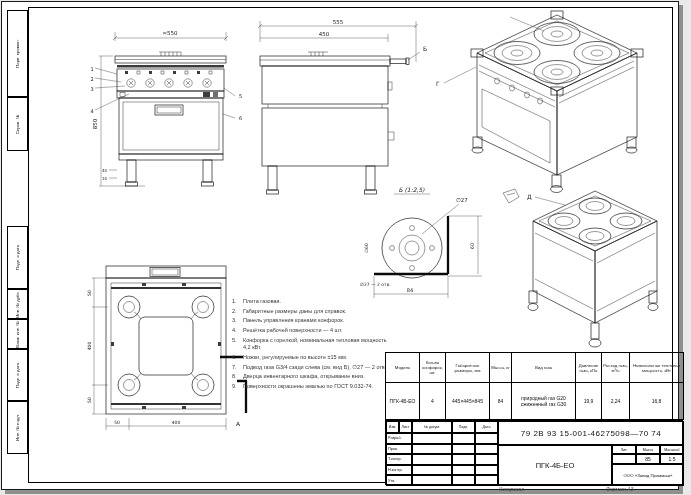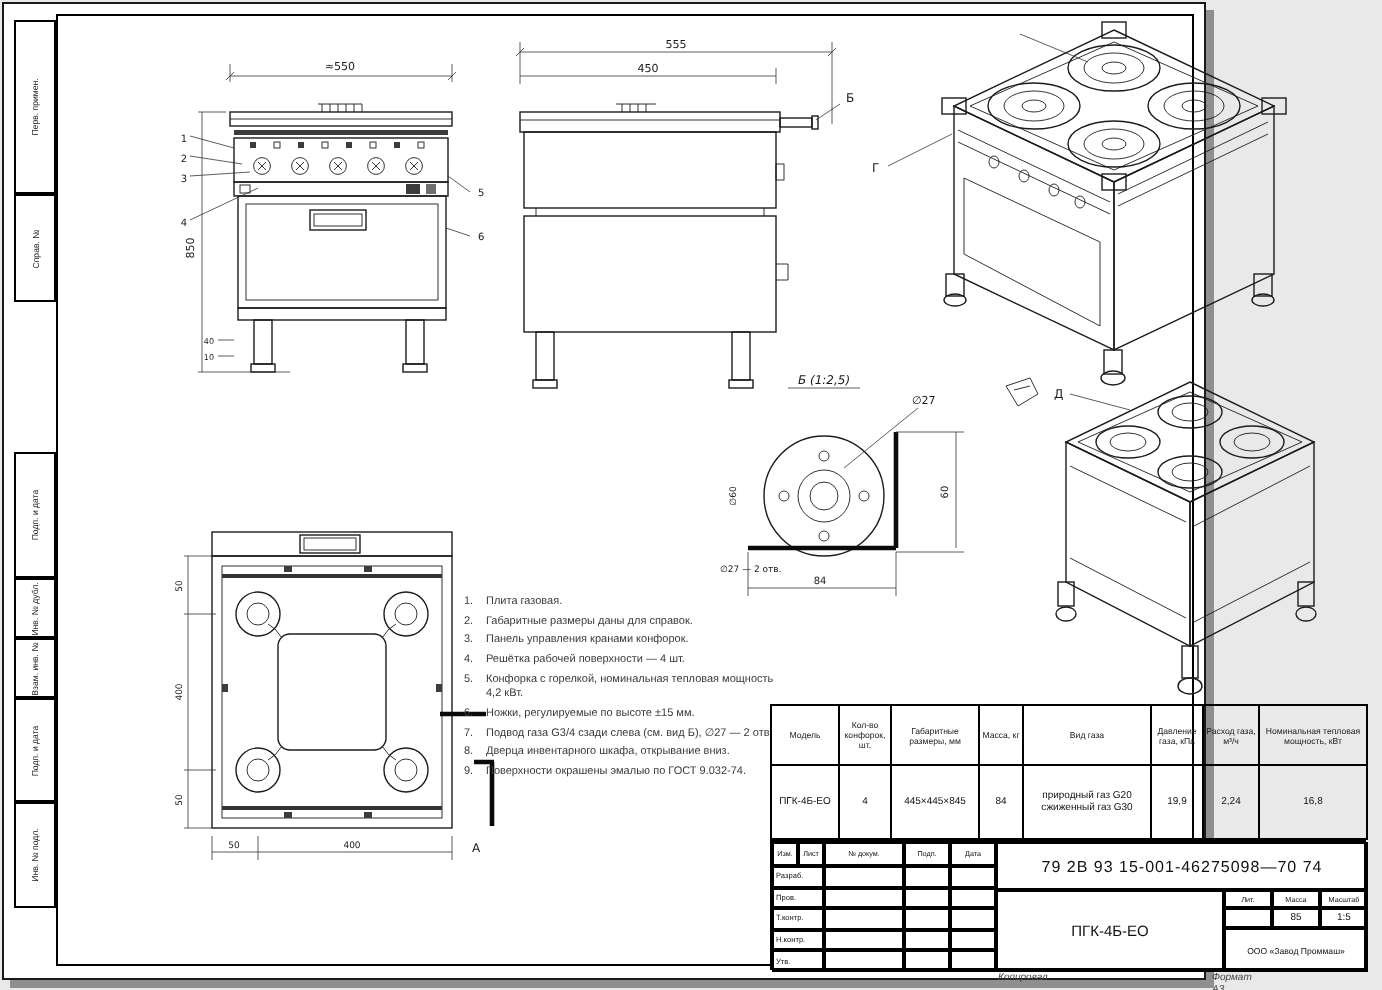--- a/index.html
+++ b/index.html
@@ -1,18 +1,18 @@
 <!DOCTYPE html>
 <html><head>
 <meta charset="utf-8">
 <style>
   * { box-sizing: border-box; margin: 0; padding: 0; }
   html,body { width:691px; height:495px; overflow:hidden;
     background:#e9e9e9; font-family:"Liberation Sans", sans-serif; }
-  .sheet { position:absolute; left:1px; top:1px; width:602px; height:489px;
+  .sheet { position:absolute; left:1px; top:1px; width:678px; height:489px;
     background:#fff; border:1px solid #1a1a1a; box-shadow:4px 4px 0 #8f8f8f; }
   .inner-frame { position:absolute; left:26px; top:5px; right:5px; bottom:6px;
     border:1.4px solid #000; }
   .m-cell { position:absolute; left:5px; width:21px; border:0.9px solid #000;
     display:flex; align-items:center; justify-content:center; background:#fff; }
   .m-cell span { transform:rotate(-90deg); white-space:nowrap; font-size:4.3px; color:#222; }
   .view { position:absolute; }
   svg { display:block; }
   svg text { font-family:"DejaVu Sans", sans-serif; fill:#1a1a1a; }
   .ln  { stroke:#1c1c1c; fill:none; stroke-width:.7; }

